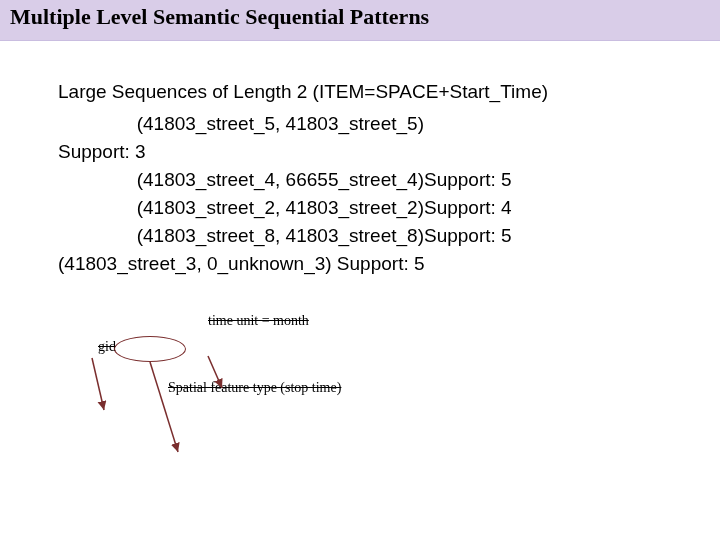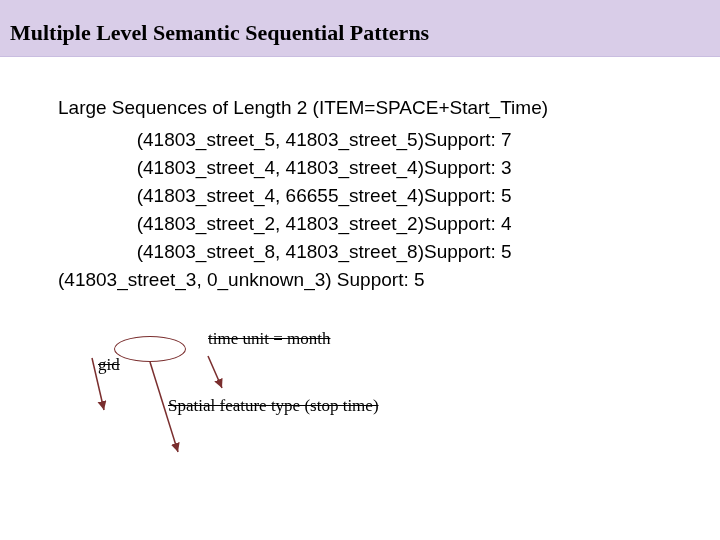--- a/index.html
+++ b/index.html
@@ -6,21 +6,21 @@
   body {
     width: 720px;
     height: 540px;
     background: #ffffff;
     font-family: Verdana, Arial, sans-serif;
     position: relative;
     overflow: hidden;
   }
   .title-band {
     background: #d9cde8;
-    padding: 20px 10px 10px 10px;
+    padding: 4px 10px 10px 10px;
     border-bottom: 1px solid #c9bde0;
   }
   .title-band h1 {
     font-family: "Times New Roman", serif;
     font-weight: bold;
     font-size: 22px;
     color: #000;
   }
   .content {
     padding: 40px 0 0 58px;
@@ -50,21 +50,21 @@
     text-align: right;
   }
   .annotations {
     position: relative;
     margin-top: 20px;
     height: 120px;
   }
   .anno {
     position: absolute;
     font-family: "Times New Roman", serif;
-    font-size: 17px;
+    font-size: 14px;
     text-decoration: line-through;
     color: #000;
   }
   .anno-tu { left: 150px; top: 18px; }
   .anno-gid { left: 40px; top: 44px; text-align: right; }
   .anno-sft { left: 110px; top: 85px; }
   
   .ellipse {
     position: absolute;
     border: 1.5px solid #7a2e2e;
@@ -91,25 +91,23 @@
 <div class="title-band">
   <h1>Multiple Level Semantic Sequential Patterns</h1>
 </div>
 
 <div class="content">
 
   <div class="heading-row">Large Sequences of Length 2 (ITEM=SPACE+Start_Time)</div>
 
   <div class="seq-row">
     <div class="seq-left">(41803_street_5, 41803_street_5)</div>
-    <div class="seq-sup">Support: 7</div>
   </div>
 
   <div class="seq-row">
-    <div class="seq-left">(41803_street_4, 41803_street_4)</div>
     <div class="seq-sup">Support: 3</div>
   </div>
 
   <div class="seq-row">
     <div class="seq-left">(41803_street_4, 66655_street_4)</div>
     <div class="seq-sup">Support: 5</div>
   </div>
 
   <div class="seq-row">
     <div class="seq-left">(41803_street_2, 41803_street_2)</div>

